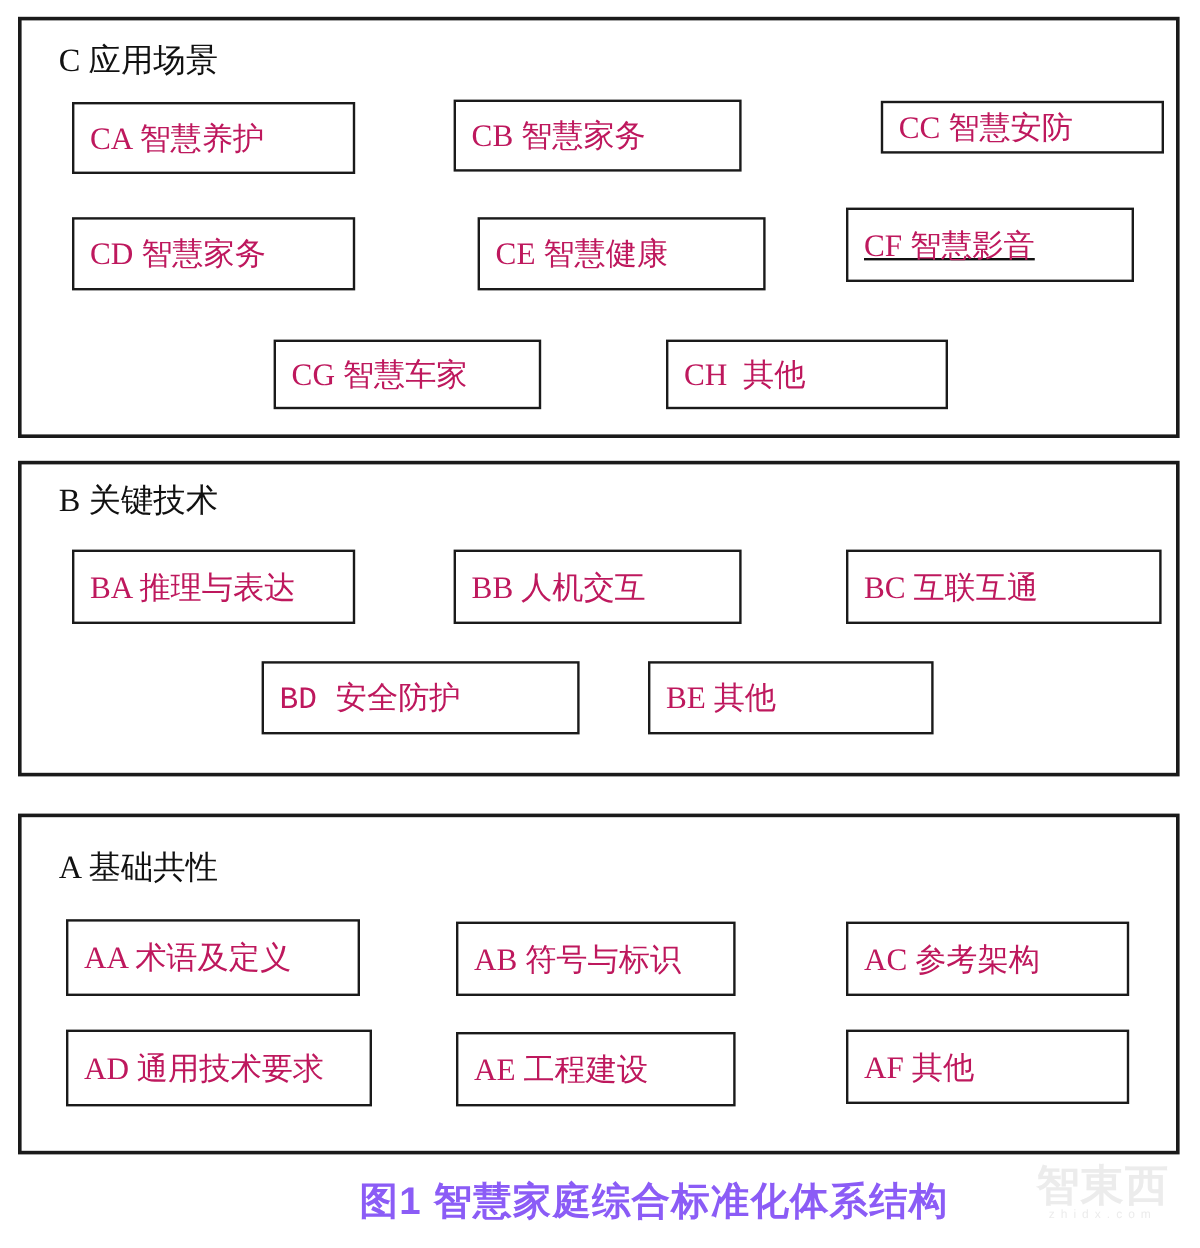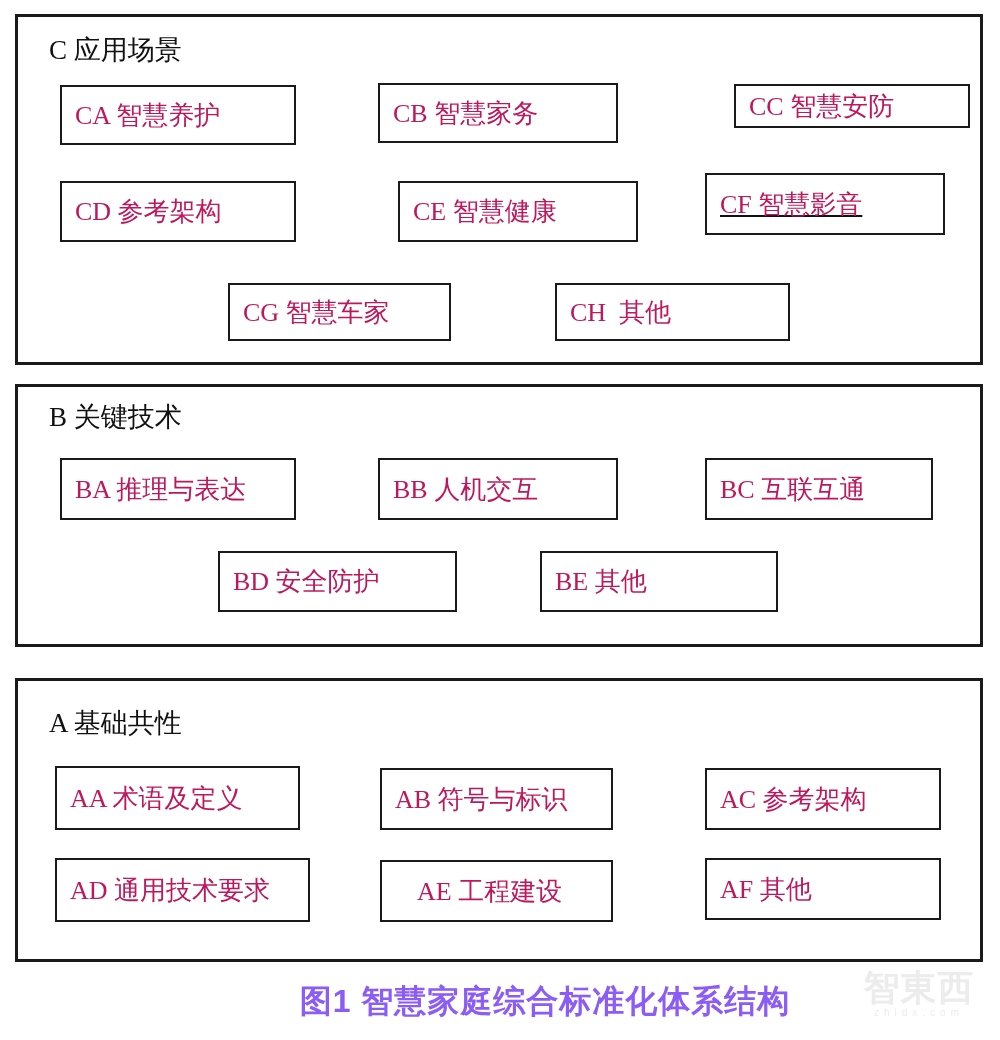--- a/index.html
+++ b/index.html
@@ -91,21 +91,21 @@
       <span class="bx-label">CA 智慧养护</span>
     </div>
     <div class="bx" style="left:360px; top:66px; width:240px; height:60px;">
       <span class="bx-label">CB 智慧家务</span>
     </div>
     <div class="bx" style="left:687px; top:67px; width:236px; height:44px;margin-left:29px;">
       <span class="bx-label">CC 智慧安防</span>
     </div>
 
     <div class="bx" style="left:42px; top:164px; width:236px; height:61px;">
-      <span class="bx-label">CD 参考架构</span>
+      <span class="bx-label">CD 智慧家务</span>
     </div>
     <div class="bx" style="left:380px; top:164px; width:240px; height:61px;">
       <span class="bx-label">CE 智慧健康</span>
     </div>
     <div class="bx" style="left:687px; top:156px; width:240px; height:62px;text-decoration:underline;">
       <span class="bx-label">CF 智慧影音</span>
     </div>
 
     <div class="bx" style="left:210px; top:266px; width:223px; height:58px;">
       <span class="bx-label">CG 智慧车家</span>
@@ -117,25 +117,25 @@
 
   <div class="sec" style="left:15px; top:384px; width:968px; height:263px;">
     <div class="sec-title" style="left:31px; top:12px;">B 关键技术</div>
 
     <div class="bx" style="left:42px; top:71px; width:236px; height:62px;">
       <span class="bx-label">BA 推理与表达</span>
     </div>
     <div class="bx" style="left:360px; top:71px; width:240px; height:62px;">
       <span class="bx-label">BB 人机交互</span>
     </div>
-    <div class="bx" style="left:687px; top:71px; width:228px; height:62px;text-align:center;">
+    <div class="bx" style="left:687px; top:71px; width:263px; height:62px;text-align:center;">
       <span class="bx-label">BC 互联互通</span>
     </div>
 
-    <div class="bx" style="left:200px; top:164px; width:239px; height:61px;">
+    <div class="bx" style="left:200px; top:164px; width:265px; height:61px;font-family:Liberation Mono, monospace;">
       <span class="bx-label">BD 安全防护</span>
     </div>
     <div class="bx" style="left:522px; top:164px; width:238px; height:61px;">
       <span class="bx-label">BE 其他</span>
     </div>
   </div>
 
   <div class="sec" style="left:15px; top:678px; width:968px; height:284px;">
     <div class="sec-title" style="left:31px; top:24px;">A 基础共性</div>
 
@@ -145,21 +145,21 @@
     <div class="bx" style="left:362px; top:87px; width:233px; height:62px;">
       <span class="bx-label">AB 符号与标识</span>
     </div>
     <div class="bx" style="left:687px; top:87px; width:236px; height:62px;">
       <span class="bx-label">AC 参考架构</span>
     </div>
 
     <div class="bx" style="left:37px; top:177px; width:255px; height:64px;">
       <span class="bx-label">AD 通用技术要求</span>
     </div>
-    <div class="bx" style="left:362px; top:179px; width:233px; height:62px;padding-left:22px;">
+    <div class="bx" style="left:362px; top:179px; width:233px; height:62px;">
       <span class="bx-label">AE 工程建设</span>
     </div>
     <div class="bx" style="left:687px; top:177px; width:236px; height:62px;">
       <span class="bx-label">AF 其他</span>
     </div>
   </div>
 
   <div class="caption">图1 智慧家庭综合标准化体系结构</div>
 
   <div class="watermark">

